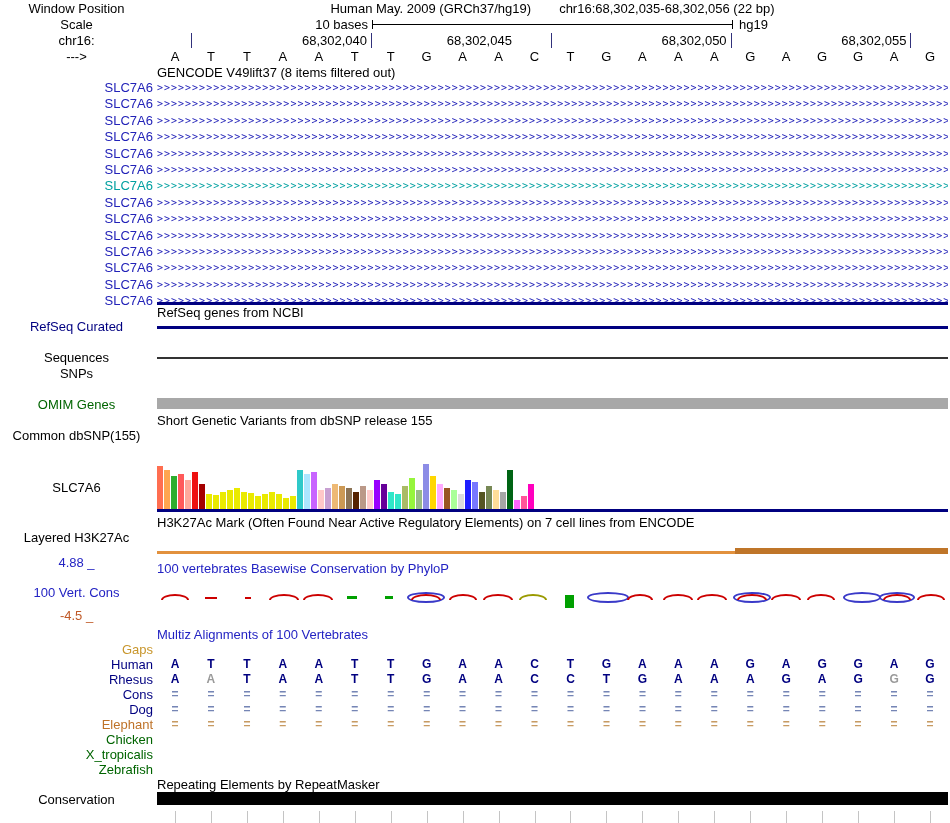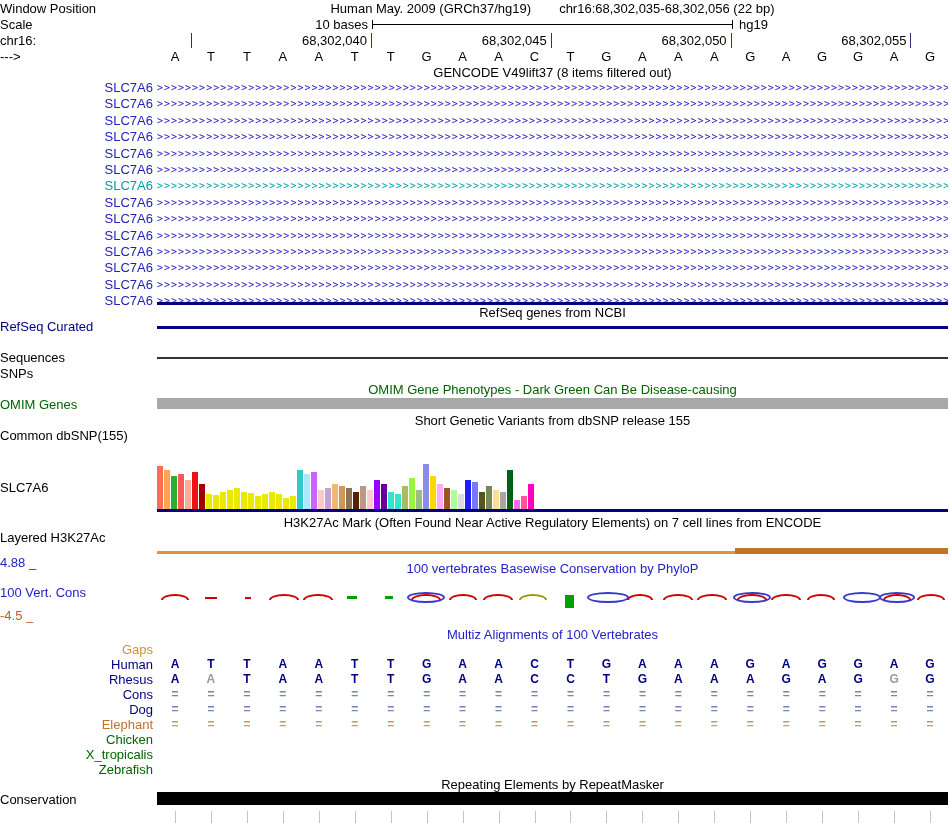--- a/index.html
+++ b/index.html
@@ -1,22 +1,22 @@
 <!DOCTYPE html>
 <html><head>
 <meta charset="utf-8">
 <style>
   * { box-sizing: border-box; }
   html,body { margin:0; padding:0; background:#fff; }
   #browser {
     position:relative; width:950px; height:823px; overflow:hidden;
     font-family:"Liberation Sans", sans-serif; font-size:13px; color:#000; background:#fff;
   }
-  .lbl { position:absolute; left:0; width:153px; text-align:left; white-space:nowrap; line-height:15px; height:15px; }
-  .title { position:absolute; left:157px; width:791px; text-align:center; white-space:nowrap; line-height:14px; }
+  .lbl { position:absolute; left:0; width:153px; text-align:center; white-space:nowrap; line-height:15px; height:15px; }
+  .title { position:absolute; left:157px; width:791px; white-space:nowrap; line-height:14px; }
   .winpos { position:absolute; left:157px; width:791px; top:1px; display:flex; justify-content:center; gap:28px; line-height:15px; }
   .scaletext { position:absolute; left:157px; width:211px; top:17px; text-align:right; line-height:15px; }
   .scalebar { position:absolute; left:372px; top:20px; width:361px; height:9px;
     border-left:1px solid #000; border-right:1px solid #000;
     background:linear-gradient(#000,#000) center / 100% 1px no-repeat; }
   .hg19 { position:absolute; left:739px; top:17px; line-height:15px; }
 </style>
 </head>
 <body>
 
@@ -39,21 +39,20 @@
 
   <div class="title" style="top:66px">GENCODE V49lift37 (8 items filtered out)</div>
 
   <div class="title" style="top:306px">RefSeq genes from NCBI</div>
   <div class="lbl" style="top: 319px; color: rgb(0, 0, 128);">RefSeq Curated</div>
 
   <div class="lbl" style="top:350px">Sequences</div>
 
   <div class="lbl" style="top:366px">SNPs</div>
 
-  <div class="title" style="top: 383px; color: rgb(0, 100, 0);">OMIM Gene Phenotypes - Dark Green Can Be Disease-causing</div>
   <div class="lbl" style="top: 397px; color: rgb(0, 100, 0);">OMIM Genes</div>
 
   <div class="title" style="top:414px">Short Genetic Variants from dbSNP release 155</div>
   <div class="lbl" style="top:428px">Common dbSNP(155)</div>
 
   <div class="lbl" style="top:480px">SLC7A6</div>
 
   <div class="title" style="top:516px">H3K27Ac Mark (Often Found Near Active Regulatory Elements) on 7 cell lines from ENCODE</div>
   <div class="lbl" style="top:530px">Layered H3K27Ac</div>
 
@@ -64,21 +63,21 @@
 
   <div class="title" style="top: 628px; color: rgb(35, 35, 195);">Multiz Alignments of 100 Vertebrates</div>
 
   <div class="title" style="top:778px">Repeating Elements by RepeatMasker</div>
   <div class="lbl" style="top:792px">Conservation</div>
 
 <div style="position: absolute; left: 191.3px; top: 33px; width: 1px; height: 15px; background: rgb(49, 49, 123);"></div>
     <div style="position: absolute; left: 371.07px; top: 33px; width: 1px; height: 15px; background: rgb(49, 49, 123);"></div>
     <div style="position: absolute; left: 267.07px; top: 33px; width: 100px; text-align: right; line-height: 15px;">68,302,040</div>
     <div style="position: absolute; left: 550.84px; top: 33px; width: 1px; height: 15px; background: rgb(49, 49, 123);"></div>
-    <div style="position: absolute; left: 446.84px; top: 33px; width: 100px; text-align: right; line-height: 15px;">68,302,045</div>
+    <div style="position: absolute; left: 446.84px; top: 33px; width: 100px; text-align: left; line-height: 15px;">68,302,045</div>
     <div style="position: absolute; left: 730.61px; top: 33px; width: 1px; height: 15px; background: rgb(49, 49, 123);"></div>
     <div style="position: absolute; left: 626.61px; top: 33px; width: 100px; text-align: right; line-height: 15px;">68,302,050</div>
     <div style="position: absolute; left: 910.38px; top: 33px; width: 1px; height: 15px; background: rgb(49, 49, 123);"></div>
     <div style="position: absolute; left: 806.38px; top: 33px; width: 100px; text-align: right; line-height: 15px;">68,302,055</div>
     <div style="position: absolute; left: 157px; top: 49px; width: 35.9545px; text-align: center; line-height: 15px;">A</div>
     <div style="position: absolute; left: 192.955px; top: 49px; width: 35.9545px; text-align: center; line-height: 15px;">T</div>
     <div style="position: absolute; left: 228.909px; top: 49px; width: 35.9545px; text-align: center; line-height: 15px;">T</div>
     <div style="position: absolute; left: 264.864px; top: 49px; width: 35.9545px; text-align: center; line-height: 15px;">A</div>
     <div style="position: absolute; left: 300.818px; top: 49px; width: 35.9545px; text-align: center; line-height: 15px;">A</div>
     <div style="position: absolute; left: 336.773px; top: 49px; width: 35.9545px; text-align: center; line-height: 15px;">T</div>

